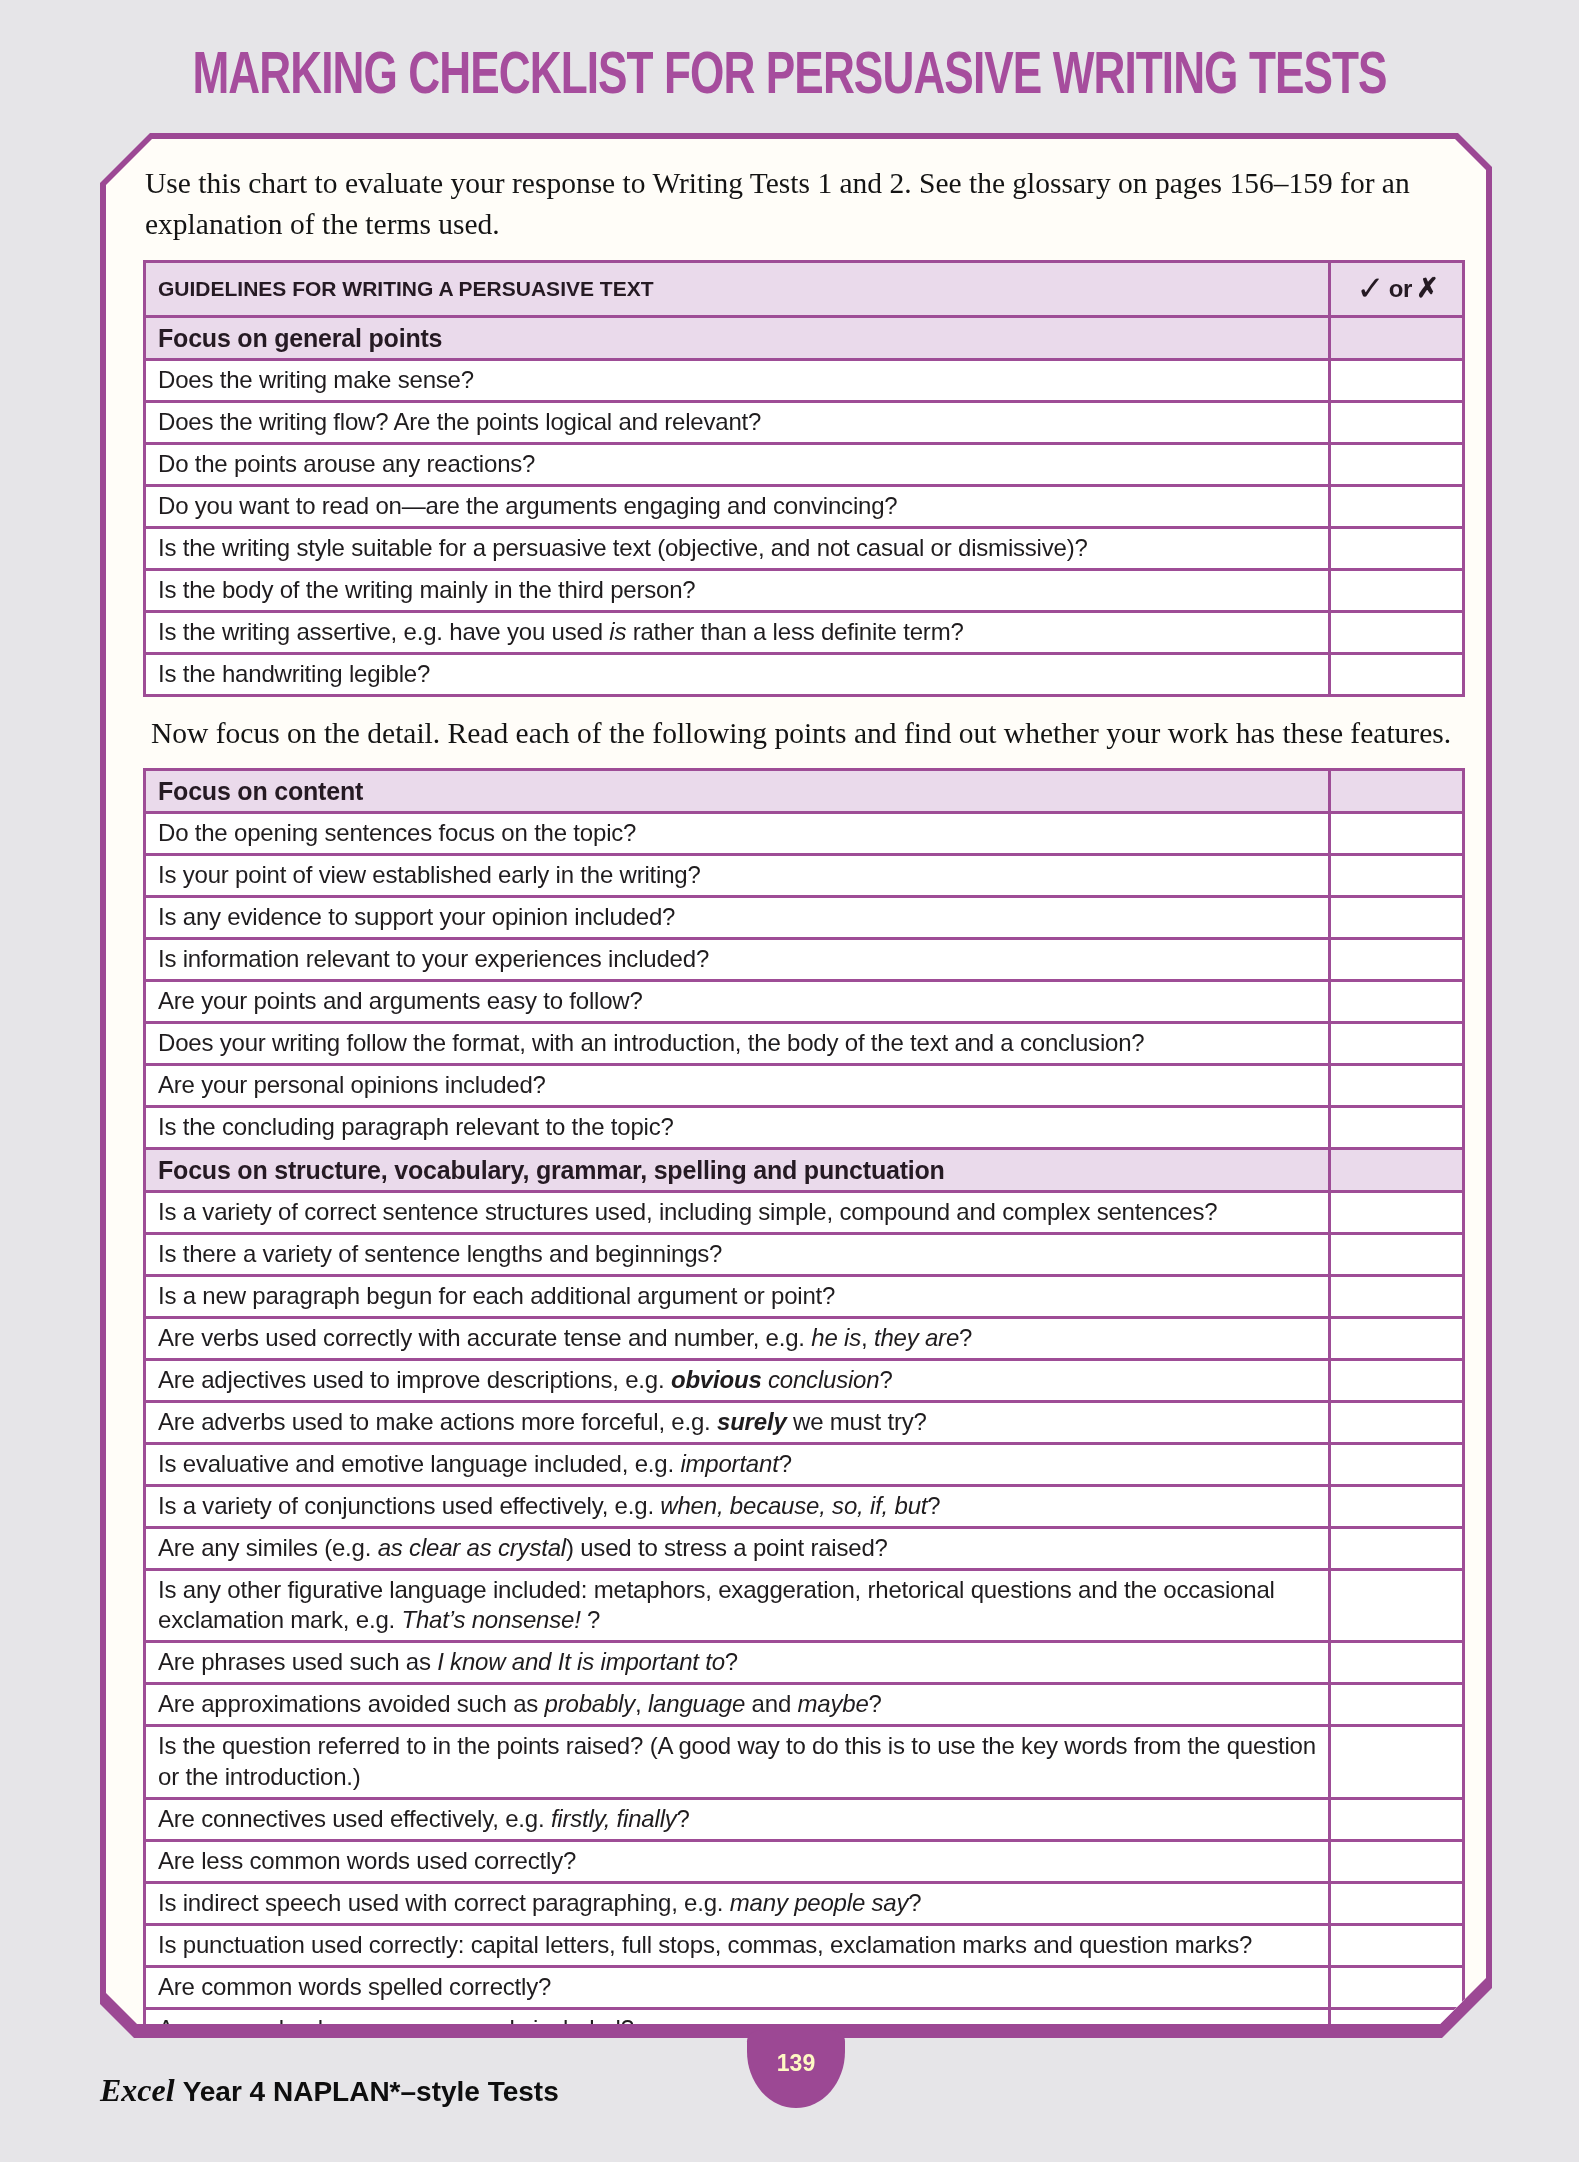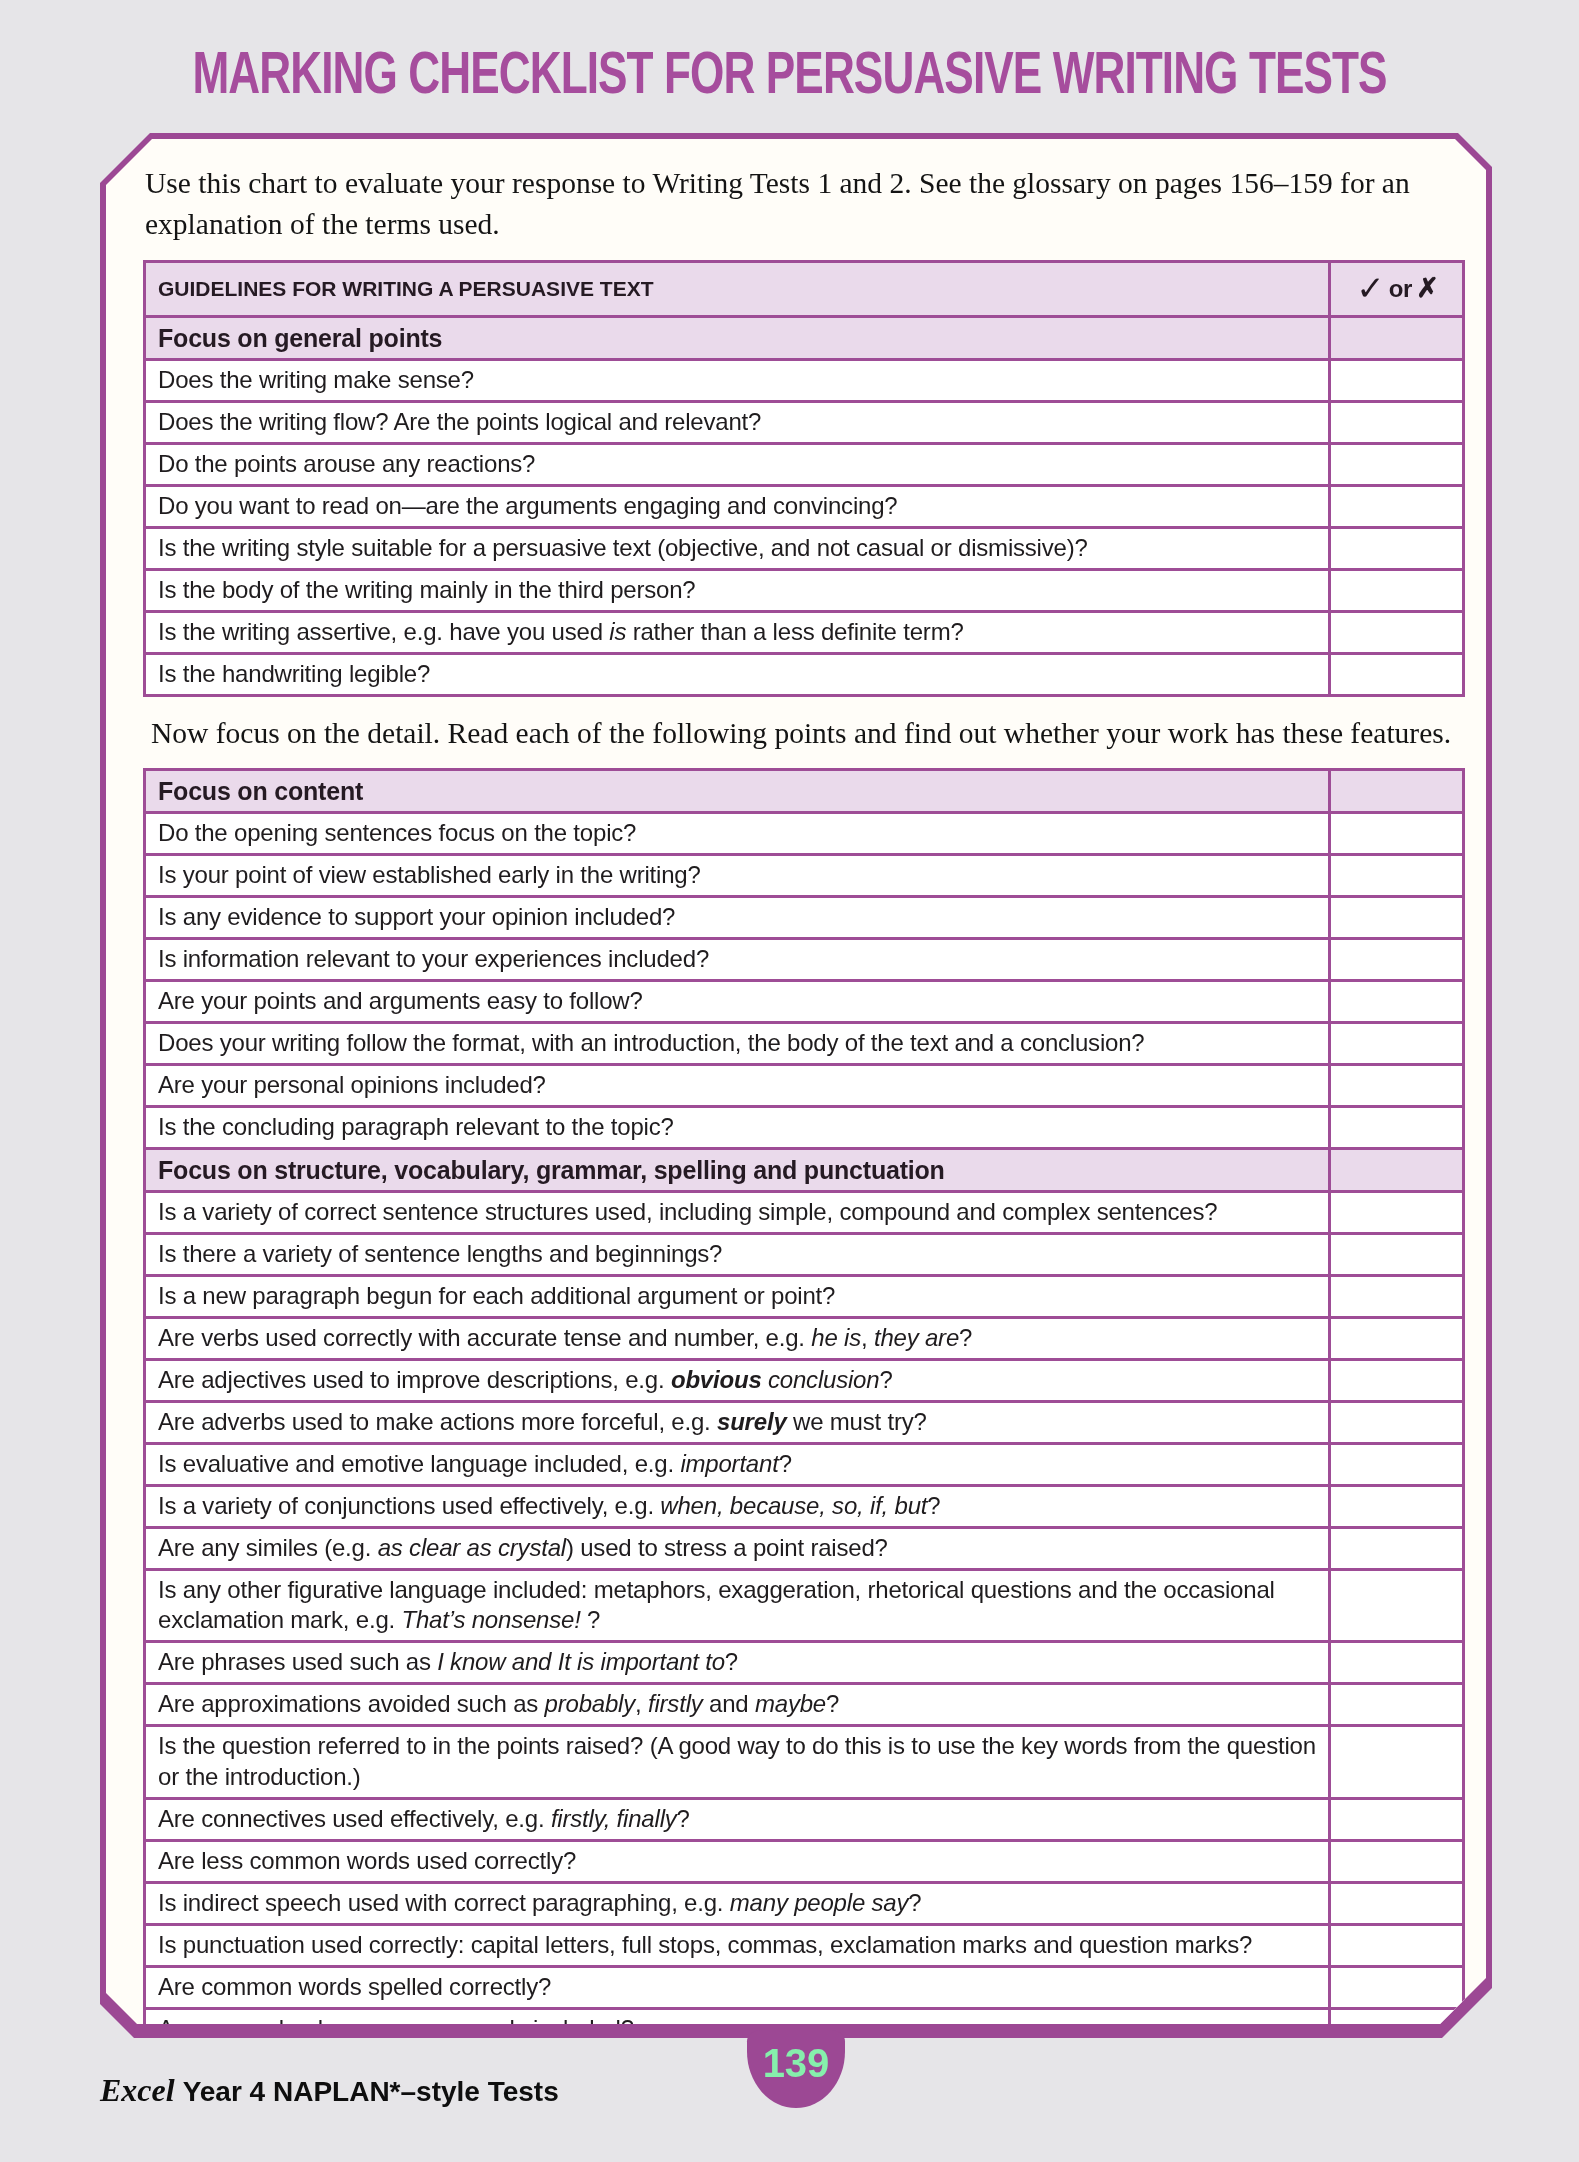--- a/index.html
+++ b/index.html
@@ -65,21 +65,21 @@
     font-family:"Liberation Sans",sans-serif;
     font-weight:bold;font-size:28px;margin-left:8px;margin-top:16px;
   }
   .page-badge{
     position:absolute;left:747px;top:2030px;width:98px;height:78px;
     background:#9c4894;
     border-radius:16px 16px 52px 52px / 12px 12px 60px 60px;
     display:flex;align-items:center;justify-content:center;
   }
   .page-badge span{
-    color:#86efac;font-weight:bold;font-size:40px;
+    color:#fef9c3;font-weight:bold;font-size:23px;
     font-family:"Liberation Sans",sans-serif;
     transform:translateY(-6px);
   }
 </style>
 </head>
 <body>
 
 <div class="page">
 
   <h1 class="title">MARKING CHECKLIST FOR PERSUASIVE WRITING TESTS</h1>
@@ -216,21 +216,21 @@
             </tr>
             <tr class="data-row">
               <td class="q-cell"><span>Is any other figurative language included: metaphors, exaggeration, rhetorical questions and the occasional exclamation mark, e.g. </span><span style="font-style: italic;">That’s nonsense!</span><span> ?</span></td>
               <td class="mark-cell"></td>
             </tr>
             <tr class="data-row">
               <td class="q-cell"><span>Are phrases used such as </span><span style="font-style: italic;">I know and It is important to</span><span>?</span></td>
               <td class="mark-cell"></td>
             </tr>
             <tr class="data-row">
-              <td class="q-cell"><span>Are approximations avoided such as </span><span style="font-style: italic;">probably</span><span>, </span><span style="font-style: italic;">firstly</span><span> and </span><span style="font-style: italic;">maybe</span><span>?</span></td>
+              <td class="q-cell"><span>Are approximations avoided such as </span><span style="font-style: italic;">probably</span><span>, </span><span style="font-style: italic;">language</span><span> and </span><span style="font-style: italic;">maybe</span><span>?</span></td>
               <td class="mark-cell"></td>
             </tr>
             <tr class="data-row">
               <td class="q-cell"><span>Is the question referred to in the points raised? (A good way to do this is to use the key words from the question or the introduction.)</span></td>
               <td class="mark-cell"></td>
             </tr>
             <tr class="data-row">
               <td class="q-cell"><span>Are connectives used effectively, e.g. </span><span style="font-style: italic;">firstly, finally</span><span>?</span></td>
               <td class="mark-cell"></td>
             </tr>

